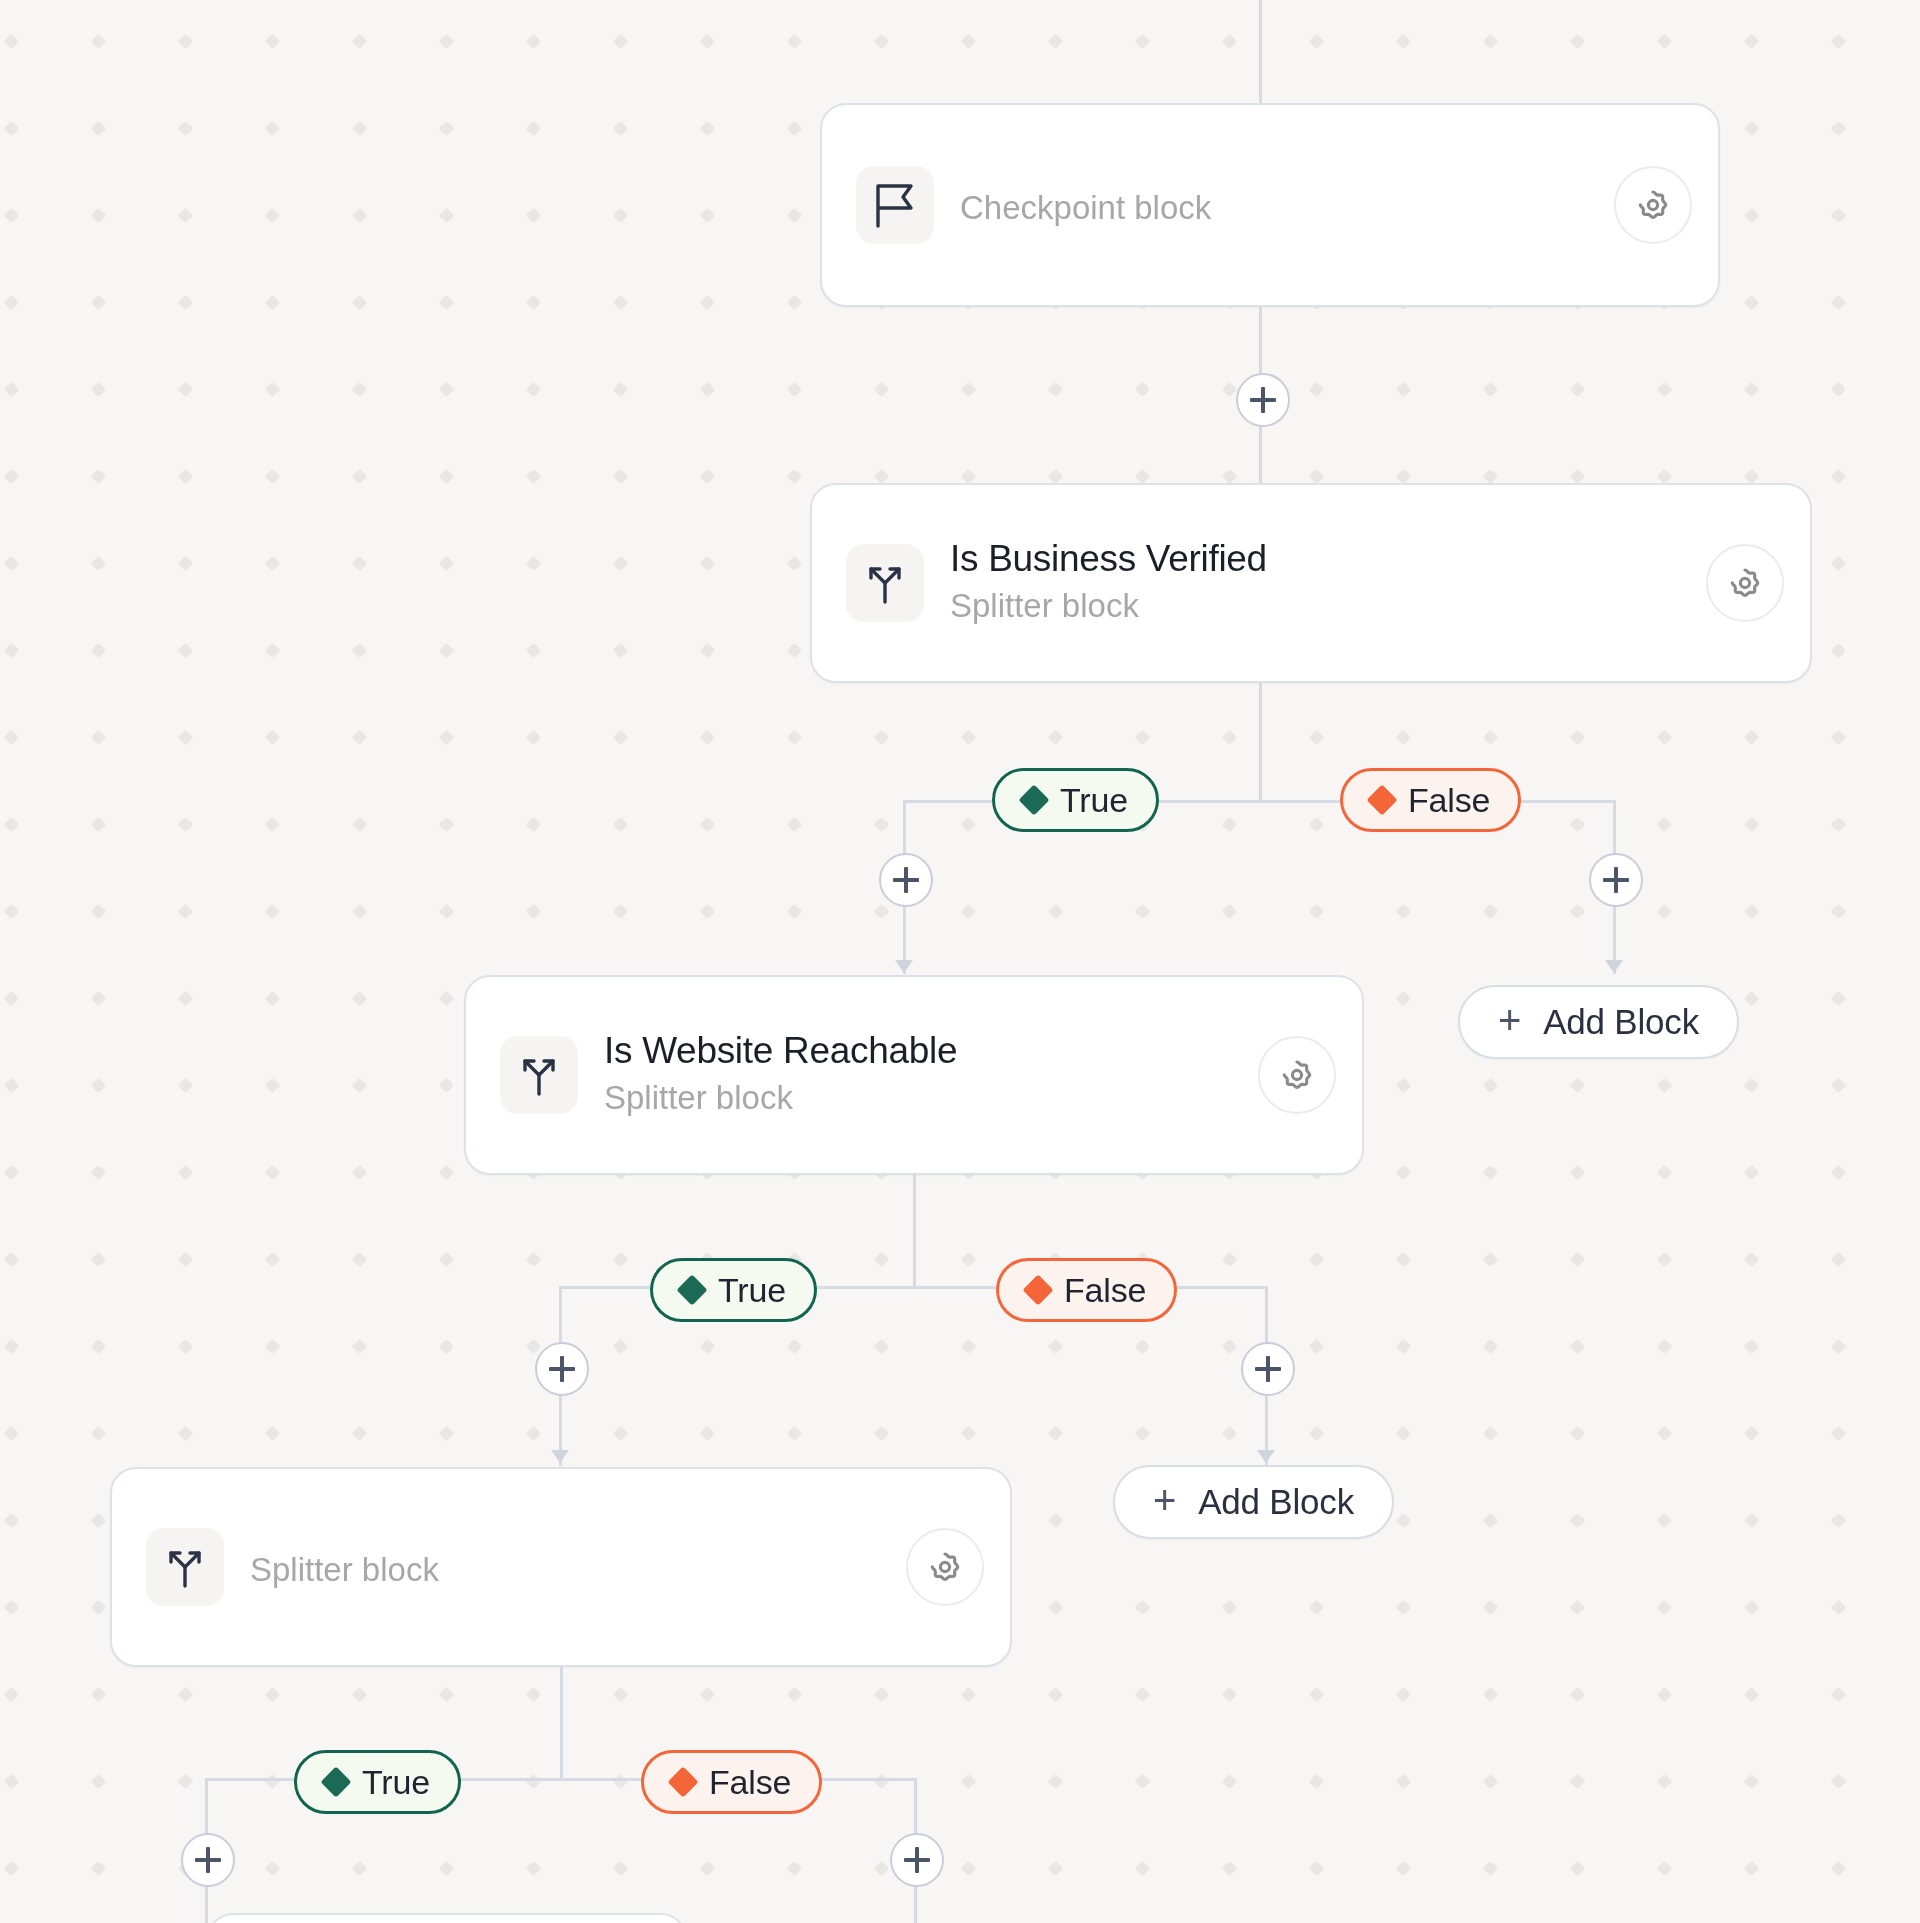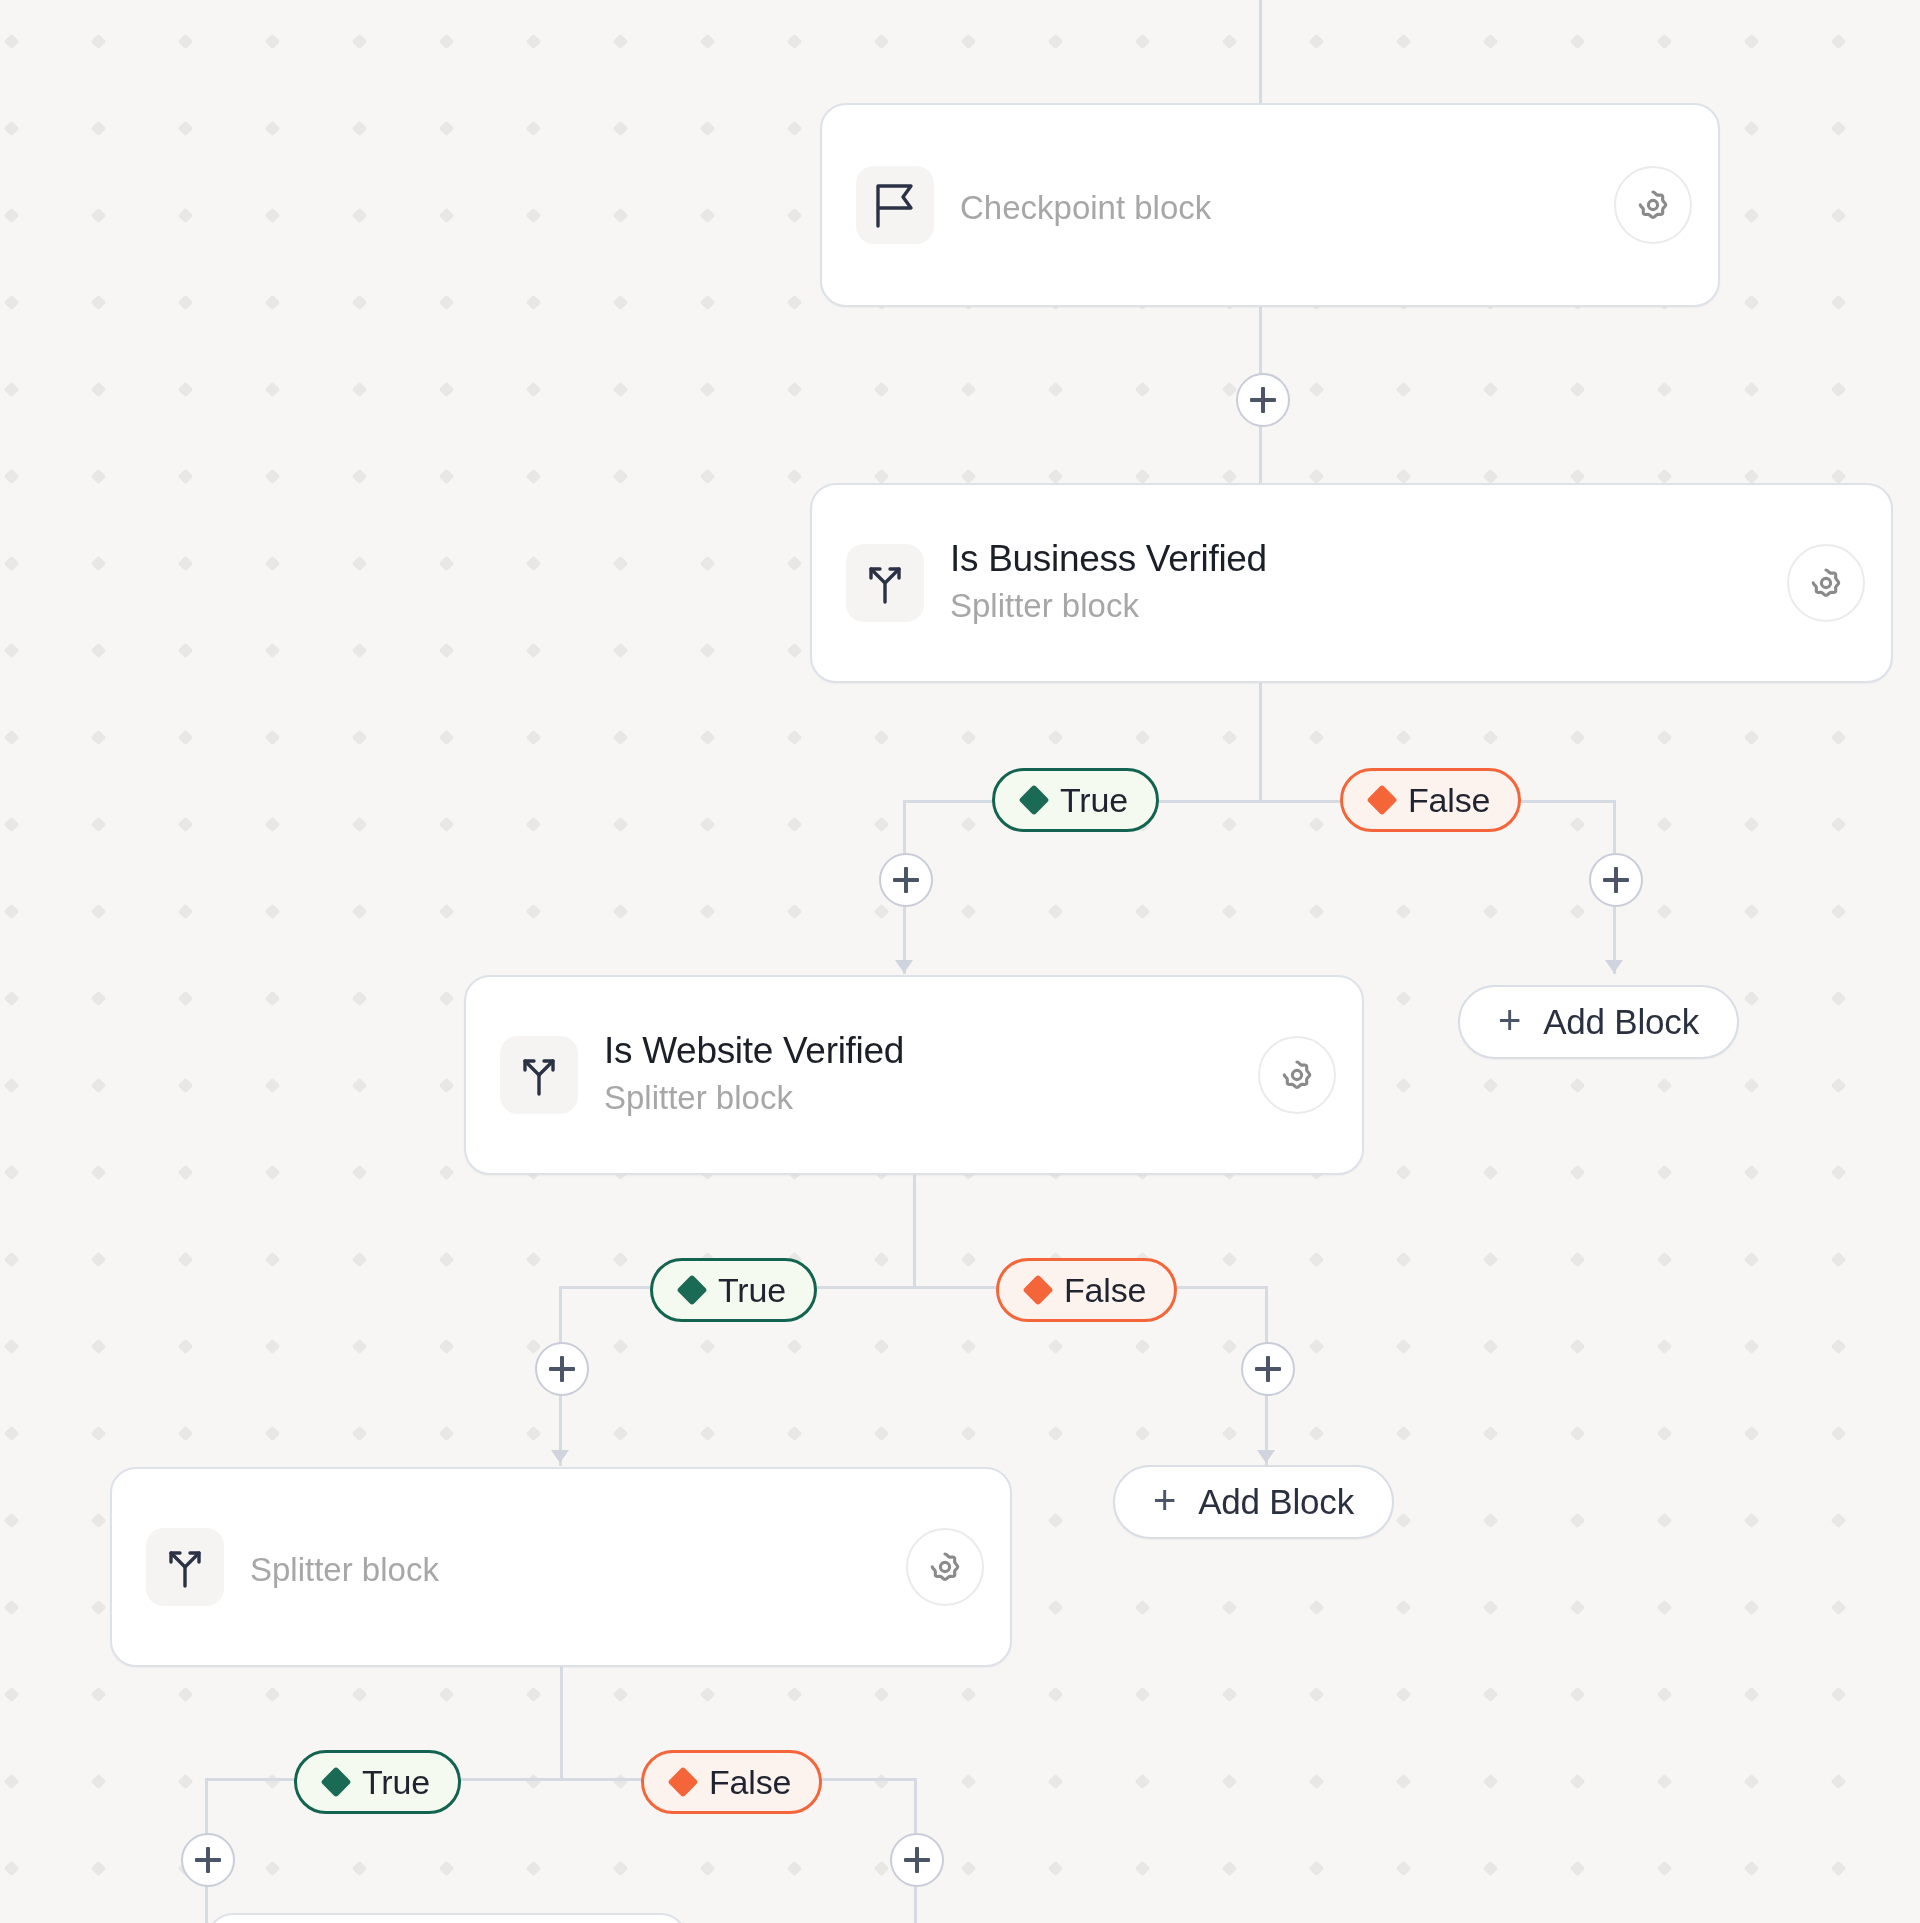--- a/index.html
+++ b/index.html
@@ -658,21 +658,21 @@
         <path d="M12 2.6c1.1 0 1.7 1.45 2.7 1.85 1.02.42 2.35-.42 3.13.36.78.78-.06 2.11.36 3.13.4 1 1.85 1.6 1.85 2.7s-1.45 1.7-1.85 2.7c-.42 1.02.42 2.35-.36 3.13-.78.78-2.11-.06-3.13.36-1 .4-1.6 1.85-2.7 1.85s-1.7-1.45-2.7-1.85c-1.02-.42-2.35.42-3.13-.36-.78-.78.06-2.11-.36-3.13C5.41 12.34 3.96 11.74 3.96 10.64" stroke="#8a8a8a" stroke-width="2" stroke-linejoin="round" stroke-linecap="round" transform="translate(0,1.2)"></path>
         <circle cx="12" cy="12" r="2.9" stroke="#8a8a8a" stroke-width="2" fill="none"></circle>
       </svg>
     </div>
   </div>
 
   <div class="plus" style="left:1236px;top:373px;">
     <span></span>
   </div>
 
-  <div class="card" style="left:810px;top:483px;width:1083px;height:200px;">
+  <div class="card" style="left:810px;top:483px;width:1002px;height:200px;">
     <div class="card-icon">
       <svg width="44" height="46" viewBox="0 0 44 46" fill="none">
         <path d="M22 42 V23 L8 9" stroke="#2b3245" stroke-width="3.4" stroke-linecap="round" stroke-linejoin="round"></path>
         <path d="M22 23 L36 9" stroke="#2b3245" stroke-width="3.4" stroke-linecap="round" stroke-linejoin="round"></path>
         <path d="M8 9 H17 M8 9 V18" stroke="#2b3245" stroke-width="3.4" stroke-linecap="round"></path>
         <path d="M36 9 H27 M36 9 V18" stroke="#2b3245" stroke-width="3.4" stroke-linecap="round"></path>
       </svg>
     </div>
     <div class="card-text">
       <div class="card-title">Is Business Verified</div>
@@ -710,21 +710,21 @@
   <div class="card" style="left:464px;top:975px;width:900px;height:200px;">
     <div class="card-icon">
       <svg width="44" height="46" viewBox="0 0 44 46" fill="none">
         <path d="M22 42 V23 L8 9" stroke="#2b3245" stroke-width="3.4" stroke-linecap="round" stroke-linejoin="round"></path>
         <path d="M22 23 L36 9" stroke="#2b3245" stroke-width="3.4" stroke-linecap="round" stroke-linejoin="round"></path>
         <path d="M8 9 H17 M8 9 V18" stroke="#2b3245" stroke-width="3.4" stroke-linecap="round"></path>
         <path d="M36 9 H27 M36 9 V18" stroke="#2b3245" stroke-width="3.4" stroke-linecap="round"></path>
       </svg>
     </div>
     <div class="card-text">
-      <div class="card-title">Is Website Verified</div>
+      <div class="card-title">Is Website Reachable</div>
       <div class="card-sub">Splitter block</div>
     </div>
     <div class="gear-btn">
       <svg width="38" height="38" viewBox="0 0 24 24" fill="none">
         <path d="M12 2.6c1.1 0 1.7 1.45 2.7 1.85 1.02.42 2.35-.42 3.13.36.78.78-.06 2.11.36 3.13.4 1 1.85 1.6 1.85 2.7s-1.45 1.7-1.85 2.7c-.42 1.02.42 2.35-.36 3.13-.78.78-2.11-.06-3.13.36-1 .4-1.6 1.85-2.7 1.85s-1.7-1.45-2.7-1.85c-1.02-.42-2.35.42-3.13-.36-.78-.78.06-2.11-.36-3.13C5.41 12.34 3.96 11.74 3.96 10.64" stroke="#8a8a8a" stroke-width="2" stroke-linejoin="round" stroke-linecap="round" transform="translate(0,1.2)"></path>
         <circle cx="12" cy="12" r="2.9" stroke="#8a8a8a" stroke-width="2" fill="none"></circle>
       </svg>
     </div>
   </div>
 

